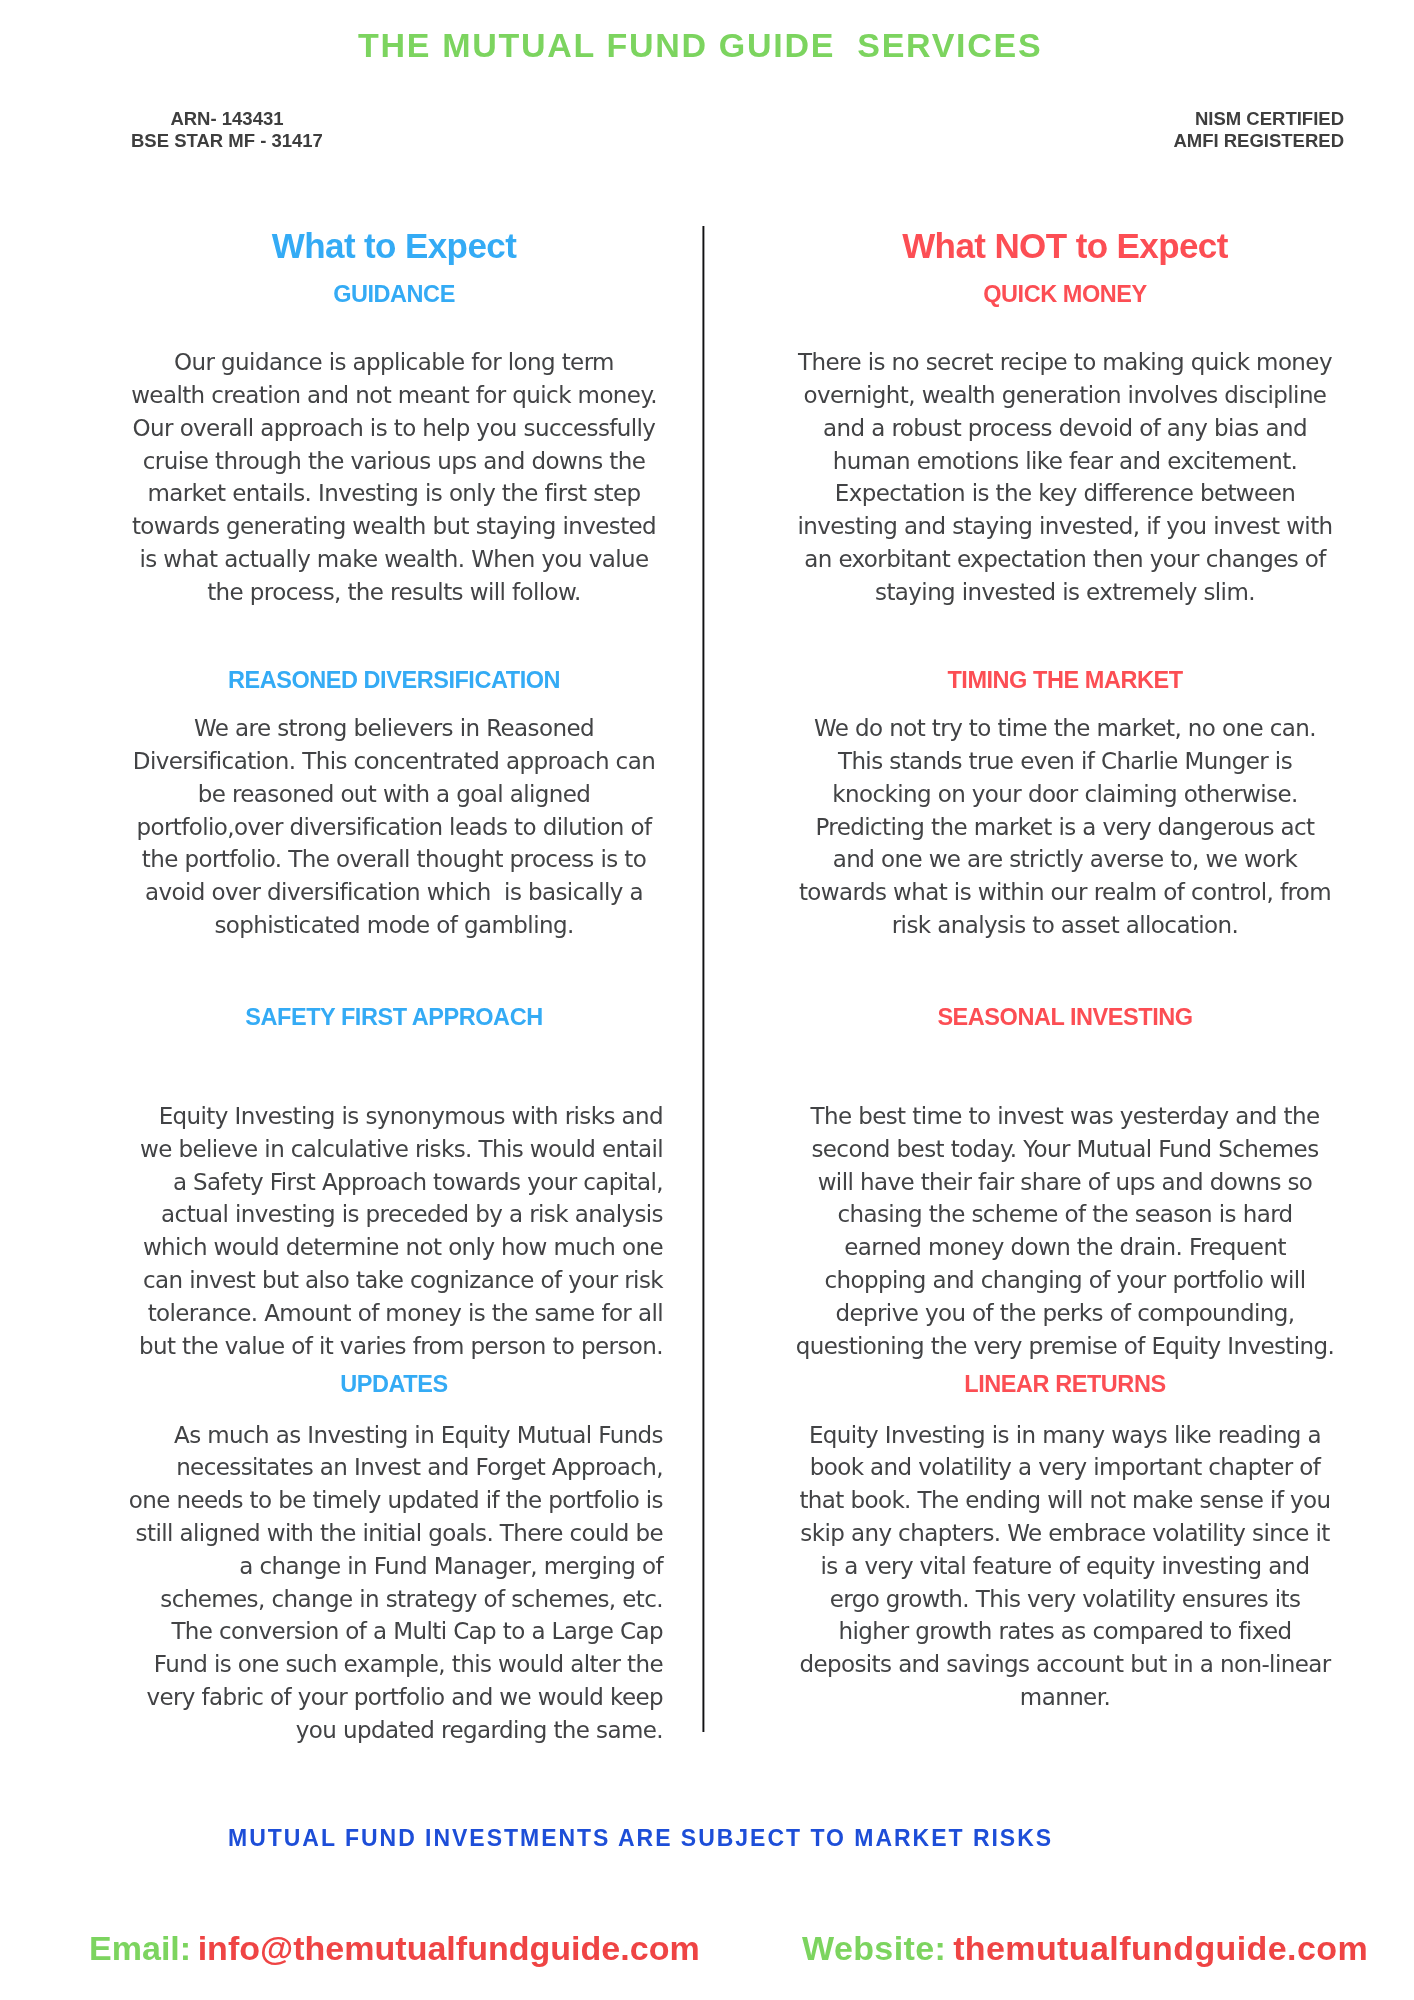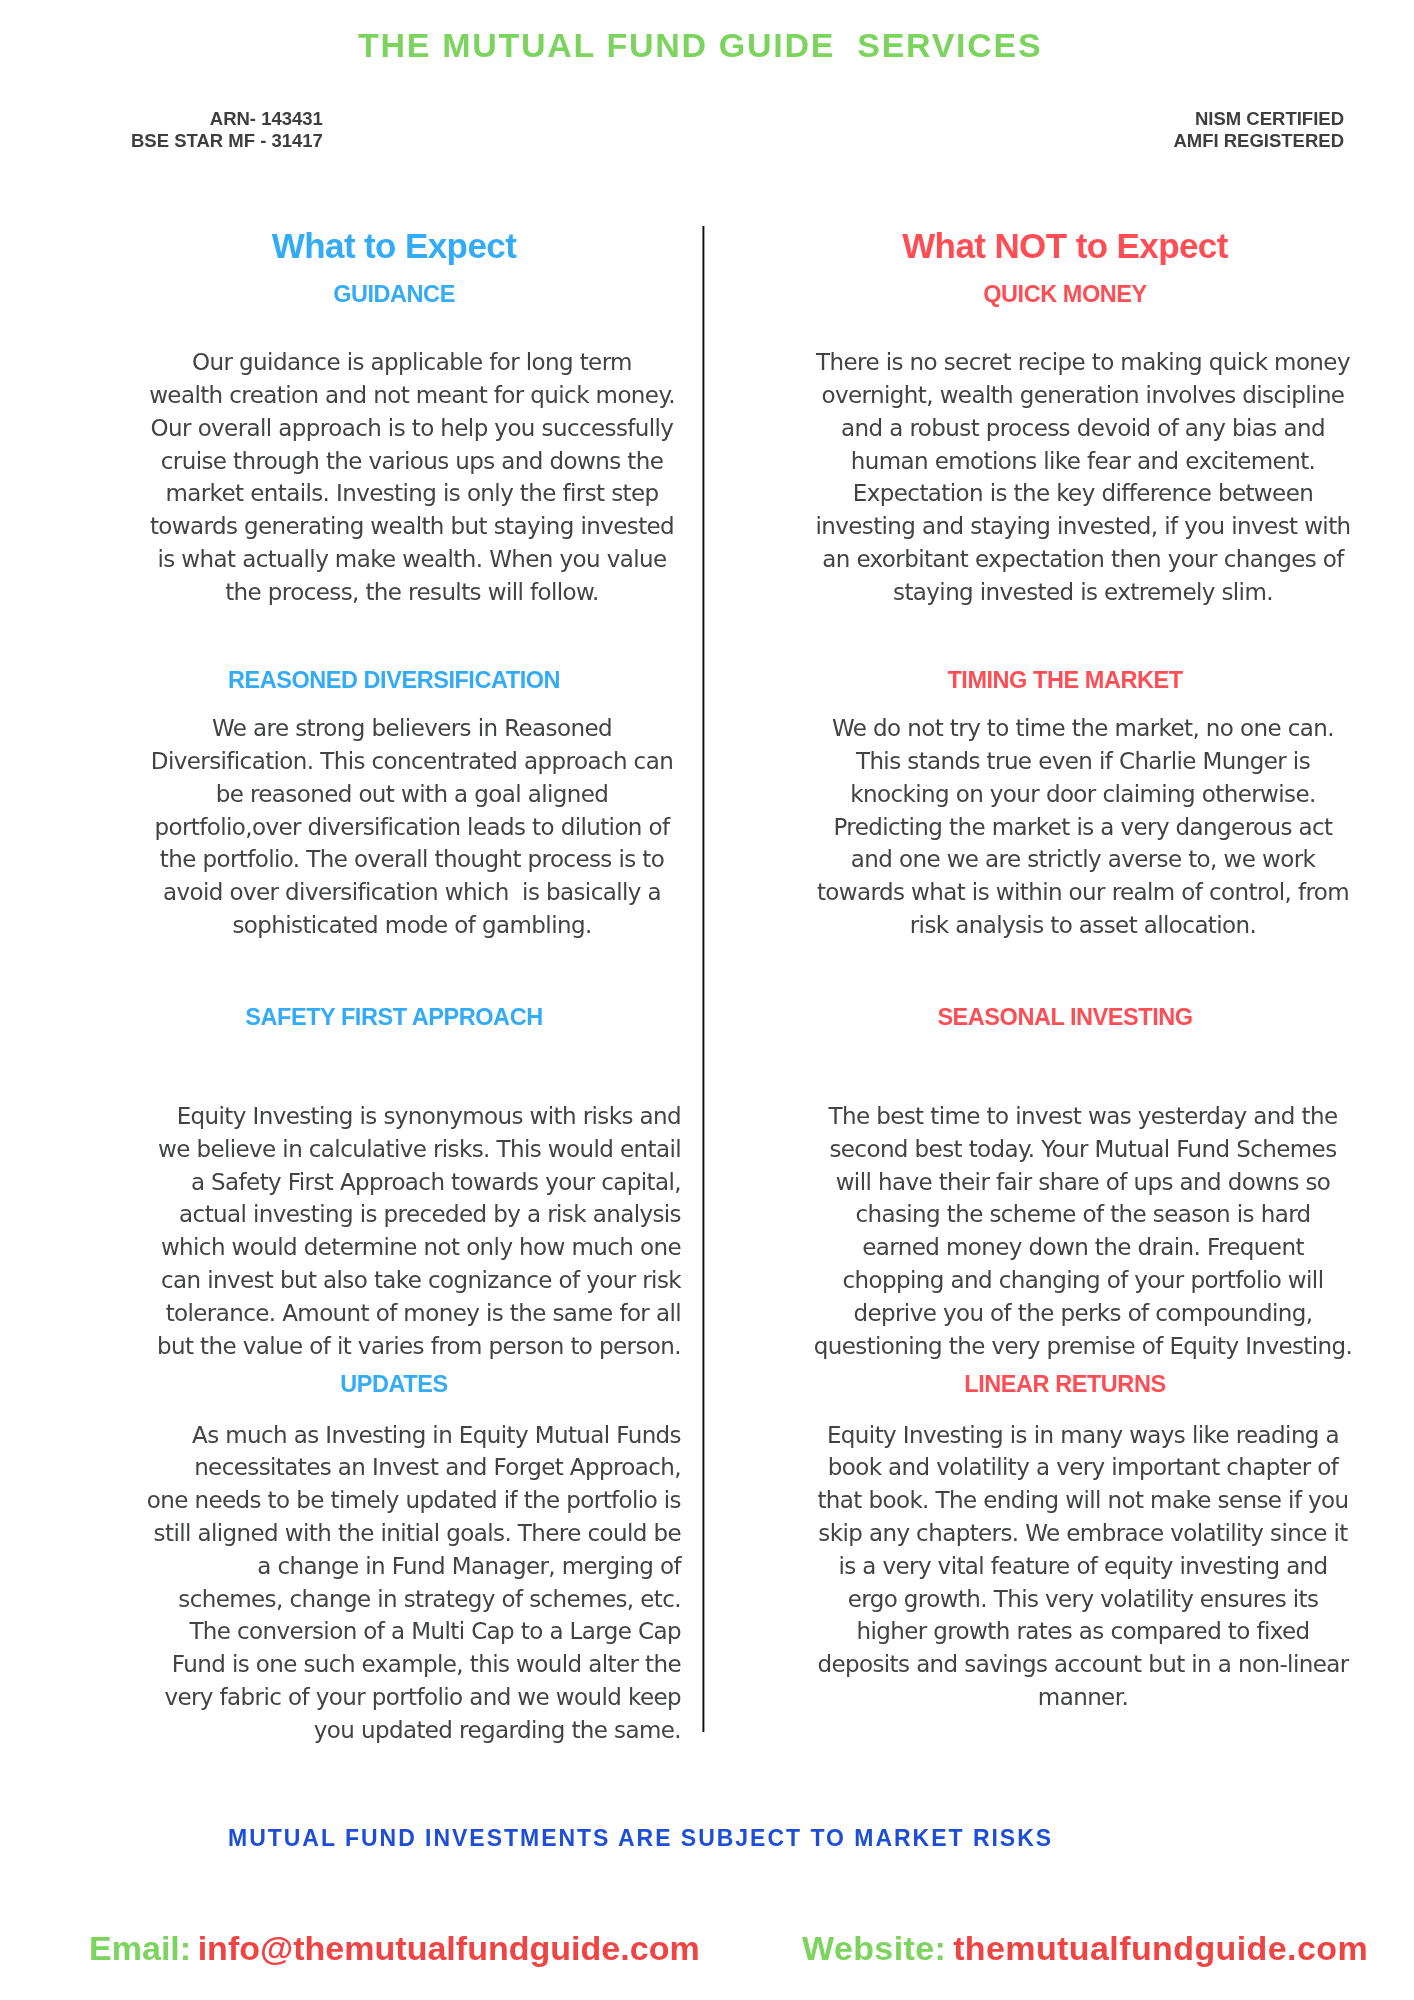--- a/index.html
+++ b/index.html
@@ -6,34 +6,34 @@
   html,body{margin:0;padding:0;background:#ffffff;}
   body{width:1414px;height:2000px;font-family:"Liberation Sans",sans-serif;
        -webkit-font-smoothing:antialiased;-moz-osx-font-smoothing:grayscale;}
   .page{position:relative;width:1414px;height:2000px;overflow:hidden;
         transform:translateZ(0);}
 
   .brand-title{position:absolute;left:358px;top:28px;
     color:#7CD45F;font-weight:700;font-size:34px;letter-spacing:1.7px;line-height:34px;white-space:pre;}
 
   .reg{position:absolute;color:#3E3E3E;font-weight:700;font-size:18.5px;line-height:22px;white-space:nowrap;}
-  .reg-left{left:131px;top:108px;text-align:right;}
+  .reg-left{left:131px;top:108px;text-align:center;}
   .reg-right{right:70px;top:108px;text-align:right;}
 
   .divider{position:absolute;left:703px;top:226px;width:1px;height:1506px;background:#111113;
     box-shadow:0.9px 0 0 0 rgba(17,17,19,0.42), -0.9px 0 0 0 rgba(17,17,19,0.62);}
 
   .col{position:absolute;top:0;left:0;width:0;height:0;}
   .col-title{position:absolute;width:540px;text-align:center;
     font-weight:700;font-size:35px;letter-spacing:-0.6px;line-height:35px;}
   .sec-head{position:absolute;width:540px;text-align:center;
     font-weight:700;font-size:23.5px;letter-spacing:-0.45px;line-height:23.5px;}
   .sec-body{position:absolute;width:540px;text-align:center;color:#424345;
     font-family:"DejaVu Sans",sans-serif;font-size:23px;letter-spacing:-0.6px;line-height:32.8px;
-    white-space:pre-wrap;margin-left:18px;}
+    white-space:pre-wrap;}
   .sec-body.align-right{text-align:right;width:539px;}
 
   .col-left  .col-title,.col-left  .sec-head,.col-left  .sec-body{left:124px;}
   .col-right .col-title,.col-right .sec-head,.col-right .sec-body{left:795px;}
 
   .col-title{top:227.5px;}
   .sec-1 .sec-head{top:283.3px;}   .sec-1 .sec-body{top:346.2px;}
   .sec-2 .sec-head{top:668.5px;}   .sec-2 .sec-body{top:712.2px;}
   .sec-3 .sec-head{top:1005.9px;}  .sec-3 .sec-body{top:1100px;}
   .sec-4 .sec-head{top:1372.7px;}  .sec-4 .sec-body{top:1418.6px;}

